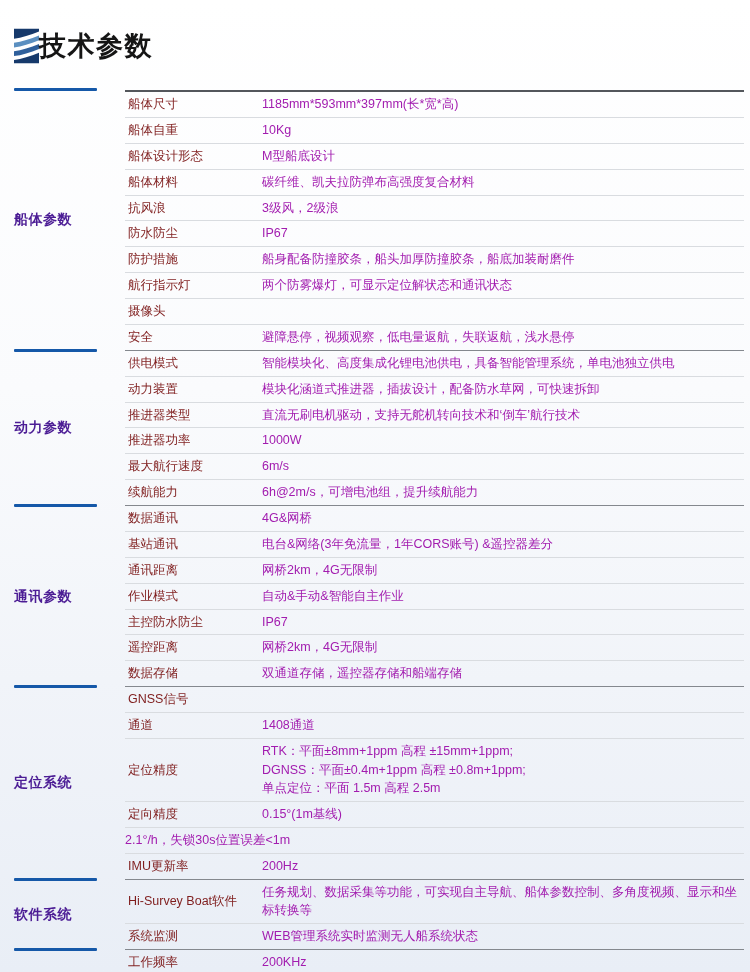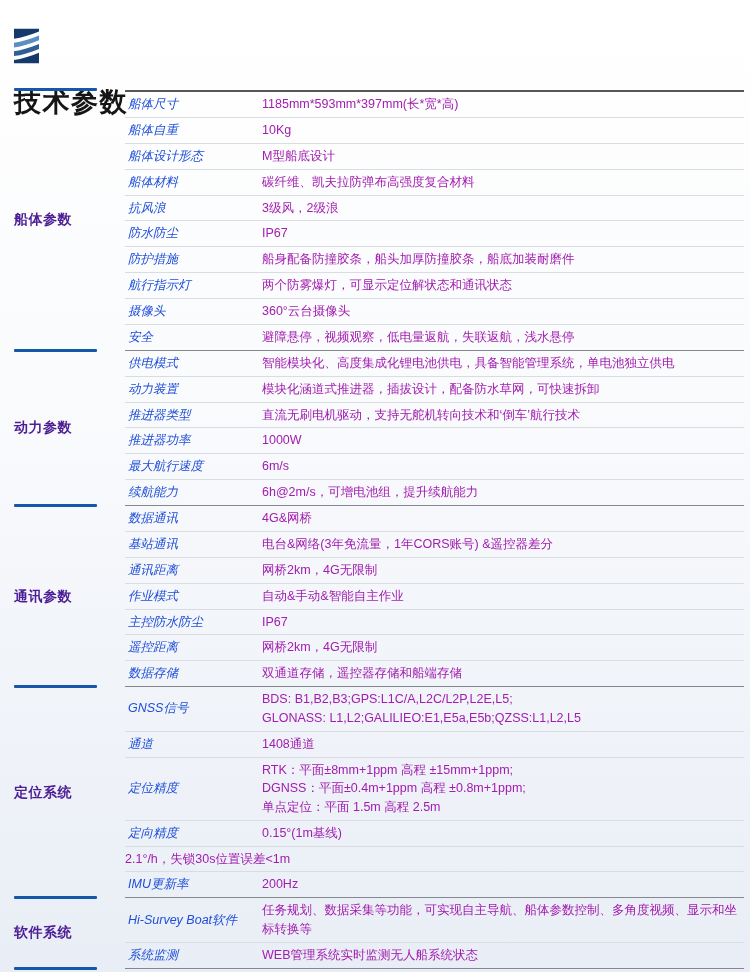--- a/index.html
+++ b/index.html
@@ -13,23 +13,22 @@
     overflow: hidden;
     background: linear-gradient(180deg, #ffffff 0%, #fafbfd 40%, #f1f4f9 70%, #e9eef6 100%);
     font-family: "Liberation Sans", "DejaVu Sans", sans-serif;
     color: #3c3c3c;
   }
   .page-header {
     position: absolute;
     top: 28px;
     left: 14px;
     display: flex;
-    align-items: flex-start;
-    gap: 20px;
-    flex-direction: column;
+    align-items: center;
+    gap: 0;
   }
   .logo svg { width: 25px; height: 36px; display: block; }
   .page-title {
     margin: 0;
     font-size: 27px;
     font-weight: 700;
     color: #151515;
     letter-spacing: 1.5px;
     line-height: 36px;
   }
@@ -74,25 +73,24 @@
     align-items: center;
     border-bottom: 1px solid #d9dce0;
     box-sizing: border-box;
     min-height: 23px;
   }
   .row:last-child { border-bottom: none; }
   .row-name {
     width: 137px;
     flex: none;
     font-size: 12.5px;
-    color: #1d4ed8;
+    color: #7f1d1d;
     padding: 4px 4px 4px 3px;
     box-sizing: border-box;
     line-height: 1.35;
-    font-style: italic;
   }
   .row-value {
     flex: 1;
     font-size: 12.5px;
     color: #a21caf;
     white-space: pre-line;
     line-height: 1.5;
     padding: 3px 0;
   }
 </style>
@@ -145,21 +143,20 @@
         <div class="row">
           <div class="row-name">防护措施</div>
           <div class="row-value">船身配备防撞胶条，船头加厚防撞胶条，船底加装耐磨件</div>
         </div>
         <div class="row">
           <div class="row-name">航行指示灯</div>
           <div class="row-value">两个防雾爆灯，可显示定位解状态和通讯状态</div>
         </div>
         <div class="row">
           <div class="row-name">摄像头</div>
-          <div class="row-value">360°云台摄像头</div>
         </div>
         <div class="row">
           <div class="row-name">安全</div>
           <div class="row-value">避障悬停，视频观察，低电量返航，失联返航，浅水悬停</div>
         </div>
       </div>
     </div>
     <div class="section">
       <div class="sec-left">
         <div class="sec-bar" style="background: rgb(21, 88, 168);"></div>
@@ -229,22 +226,20 @@
       </div>
     </div>
     <div class="section">
       <div class="sec-left">
         <div class="sec-bar" style="background: rgb(21, 88, 168);"></div>
         <div class="sec-label">定位系统</div>
       </div>
       <div class="sec-rows">
         <div class="row">
           <div class="row-name">GNSS信号</div>
-          <div class="row-value">BDS: B1,B2,B3;GPS:L1C/A,L2C/L2P,L2E,L5;
-GLONASS: L1,L2;GALILIEO:E1,E5a,E5b;QZSS:L1,L2,L5</div>
         </div>
         <div class="row">
           <div class="row-name">通道</div>
           <div class="row-value">1408通道</div>
         </div>
         <div class="row">
           <div class="row-name">定位精度</div>
           <div class="row-value">RTK：平面±8mm+1ppm 高程 ±15mm+1ppm;
 DGNSS：平面±0.4m+1ppm 高程 ±0.8m+1ppm;
 单点定位：平面 1.5m 高程 2.5m</div>

